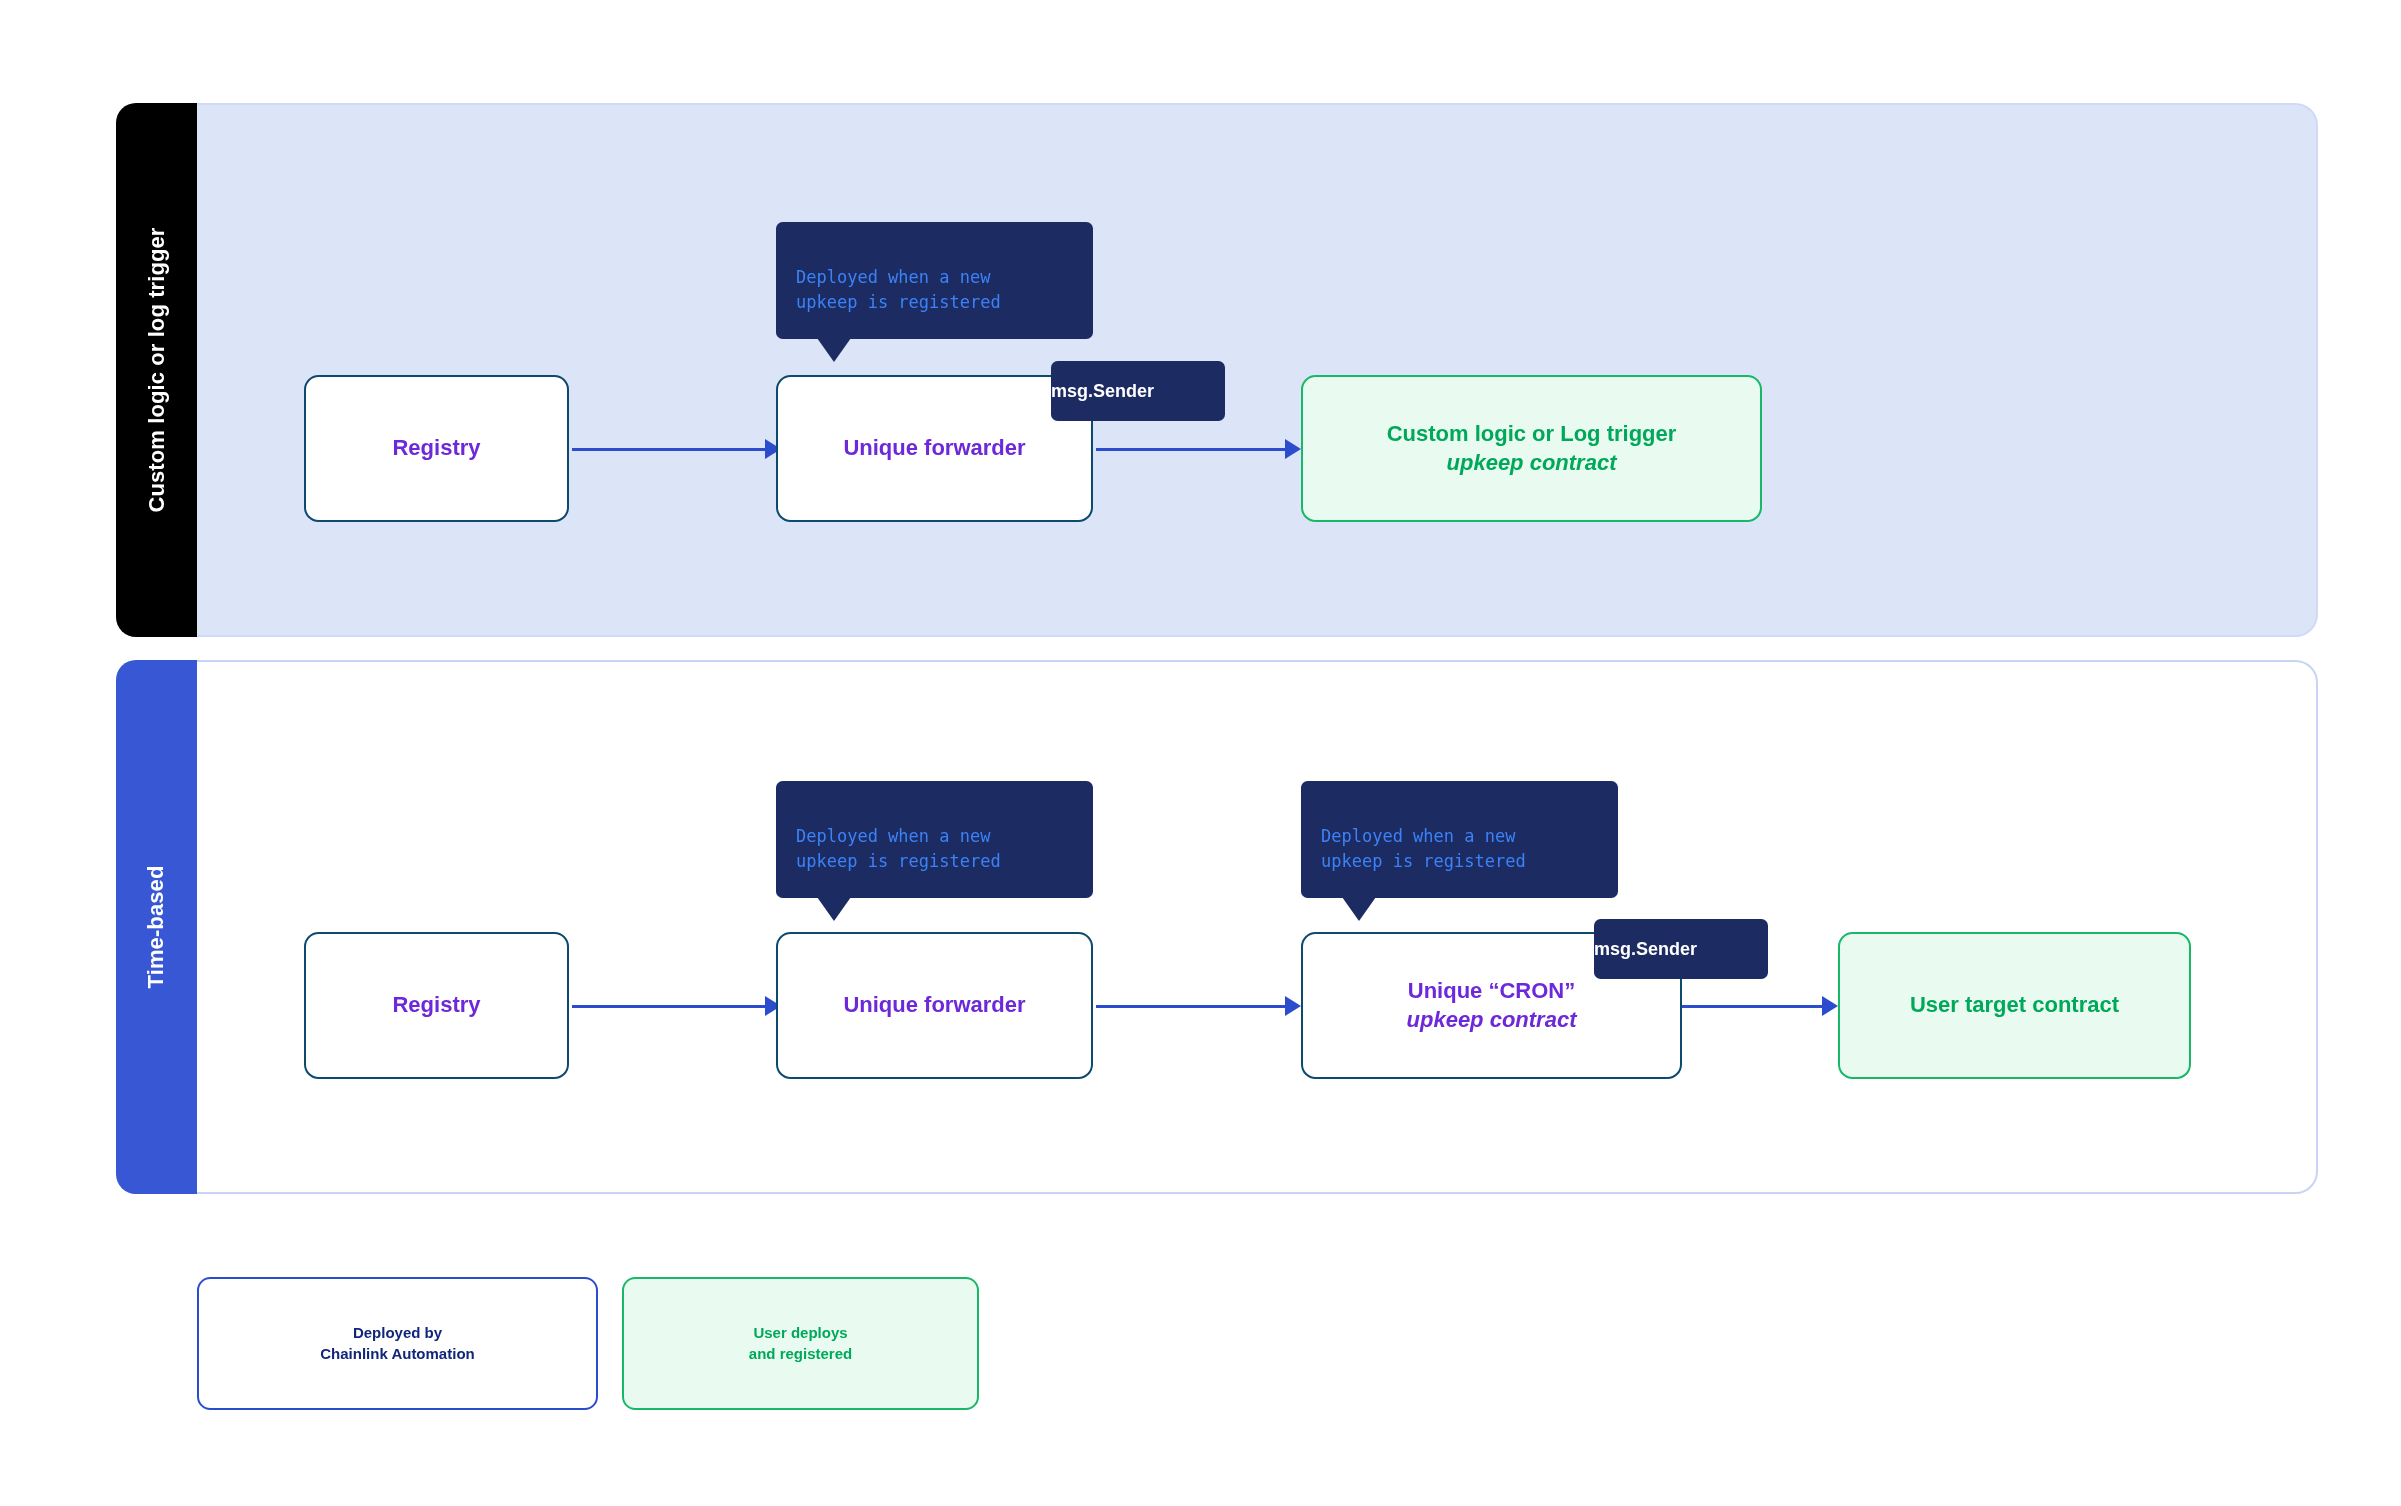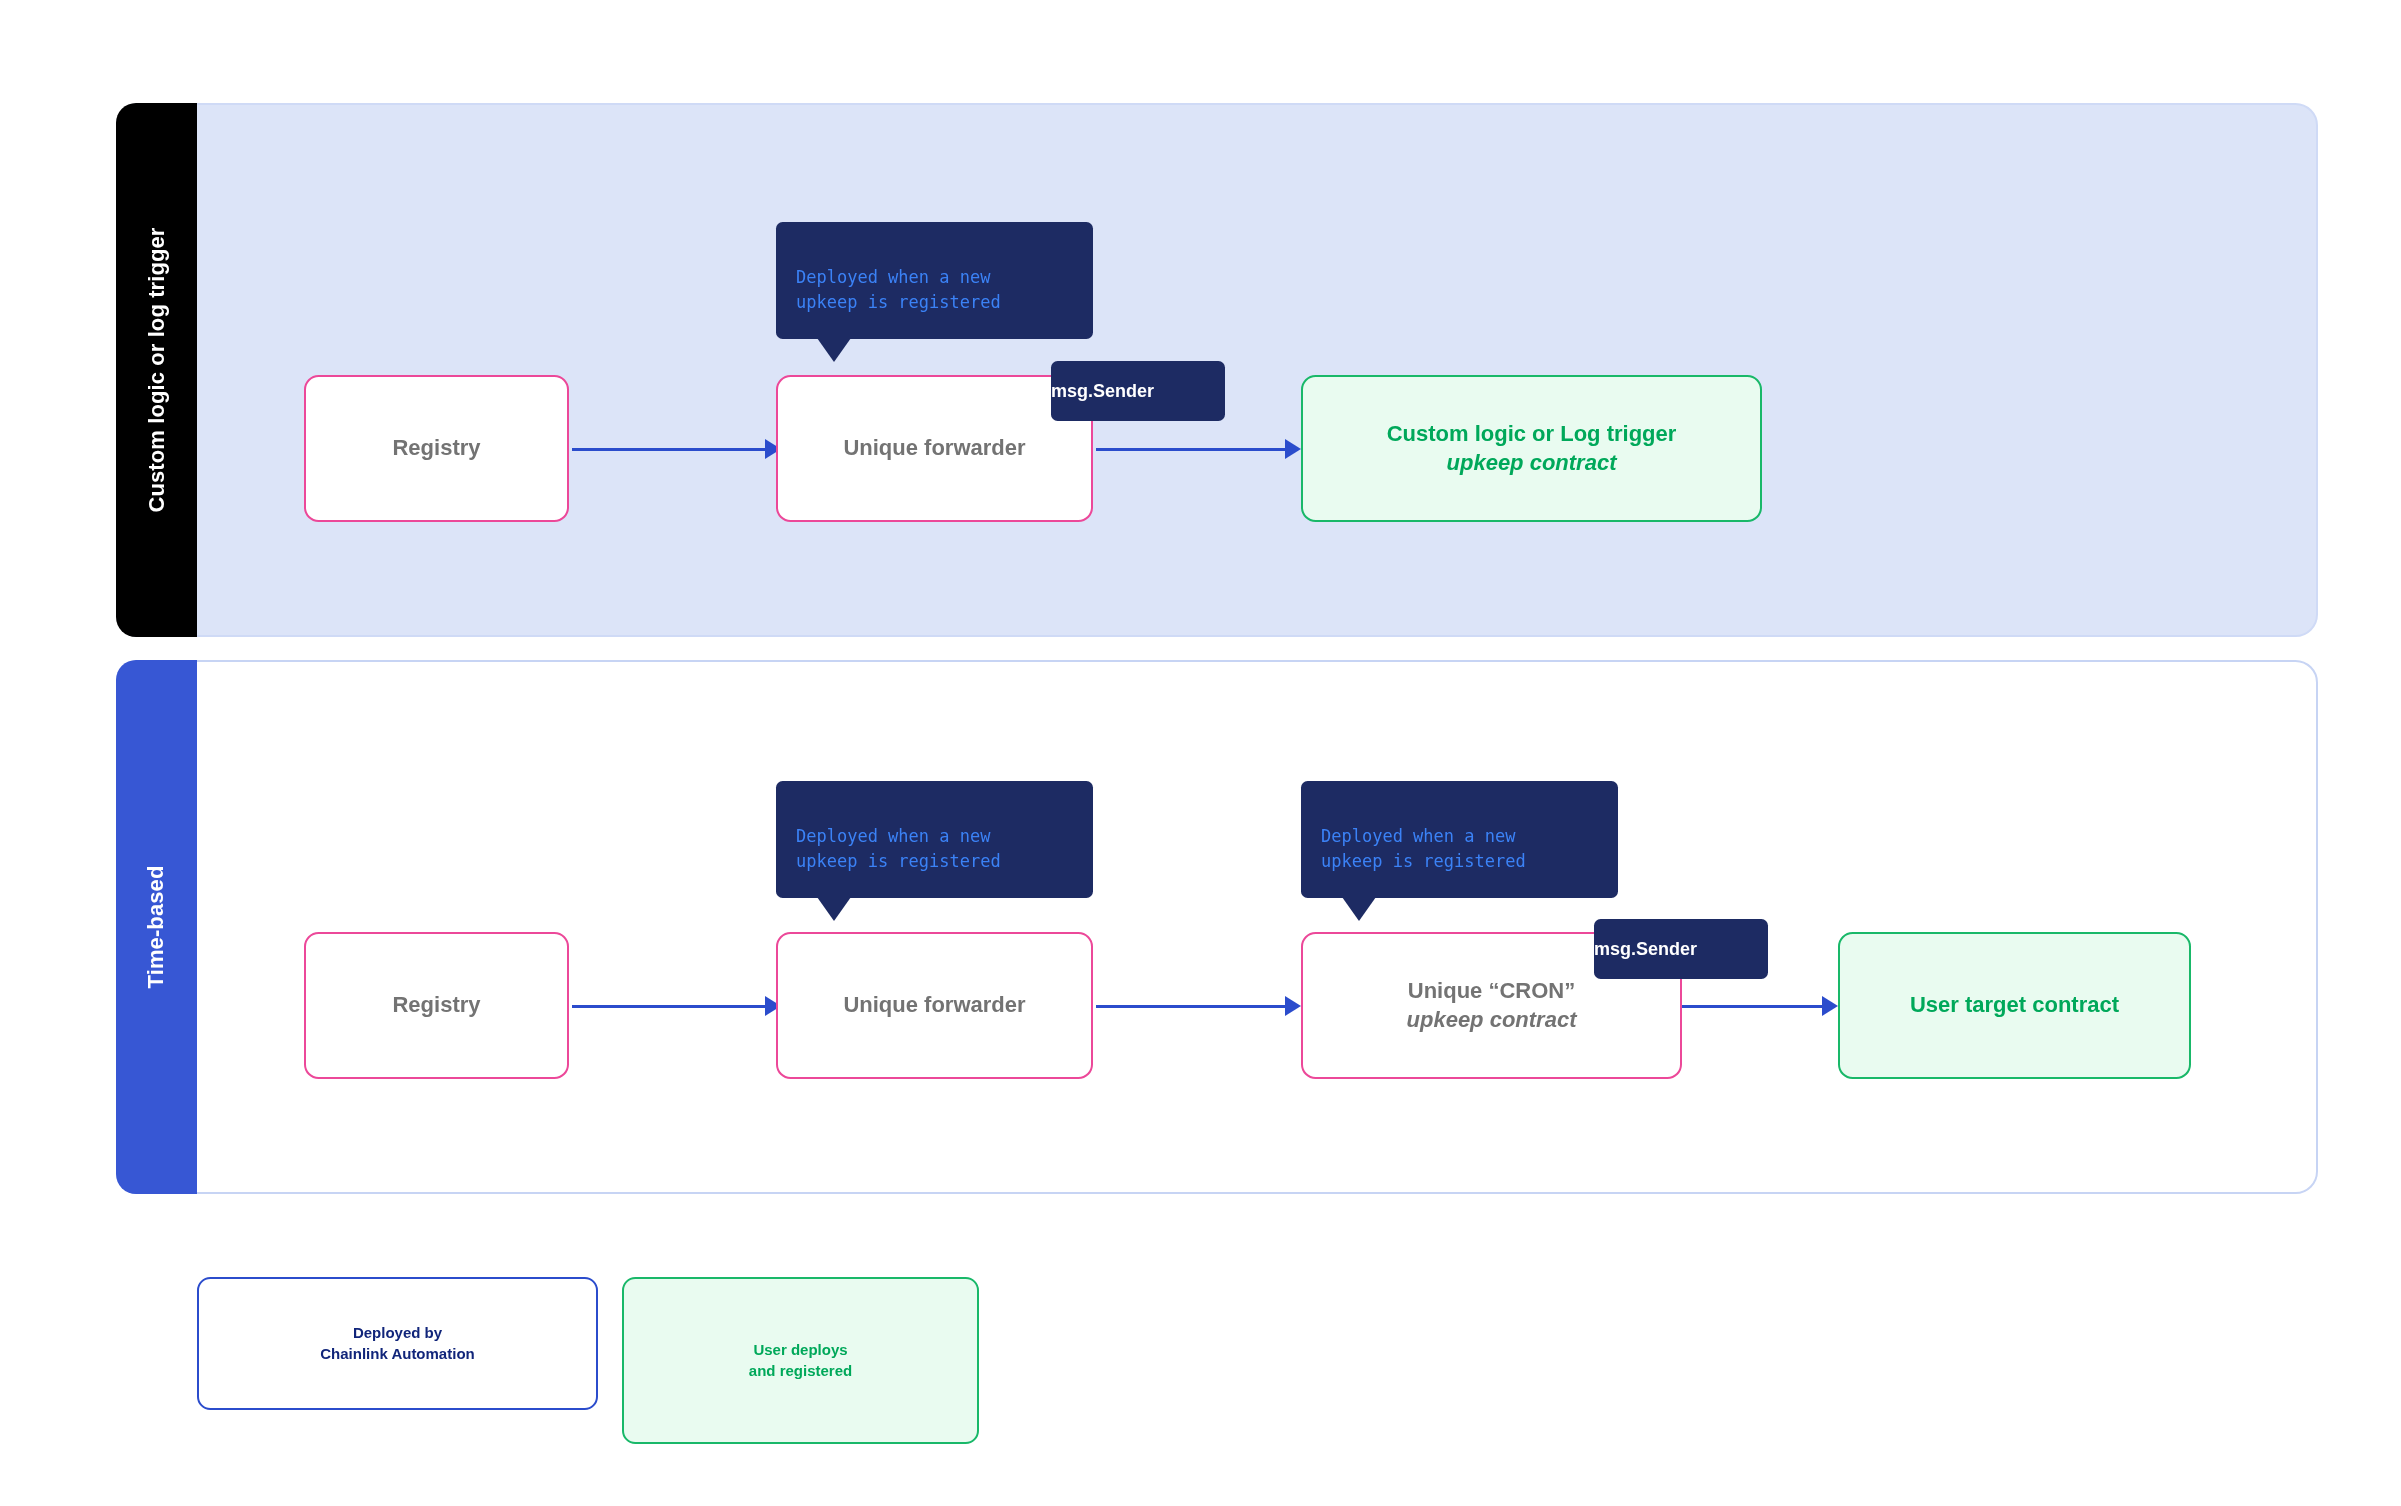--- a/index.html
+++ b/index.html
@@ -66,22 +66,22 @@
     border-radius: 14.6px;
     display: flex;
     flex-direction: column;
     align-items: center;
     justify-content: center;
     text-align: center;
     line-height: 1.28;
   }
   .node-white {
     background: #ffffff;
-    border: 2px solid #ec4899;
-    color: #737373;
+    border: 2px solid #0c4a6e;
+    color: #6d28d9;
     font-size: 22px;
     font-weight: bold;
   }
   .node-green {
     background: #e9fbf0;
     border: 2px solid #19b869;
     color: #00a85a;
     font-size: 22px;
     font-weight: bold;
   }
@@ -240,17 +240,17 @@
 
 <div class="pill" style="left:1594px; top:919px; width:174px; height:60px;">
   <span>msg.Sender</span>
 </div>
 
 <div class="legend-box legend-white" style="left:197px; top:1277px; width:401px; height:133px;">
   <div>Deployed by</div>
   <div>Chainlink Automation</div>
 </div>
 
-<div class="legend-box legend-green" style="left:622px; top:1277px; width:357px; height:167px;">
+<div class="legend-box legend-green" style="left:622px; top:1277px; width:357px; height:133px;">
   <div>User deploys</div>
   <div>and registered</div>
 </div>
 
 
 </body></html>

